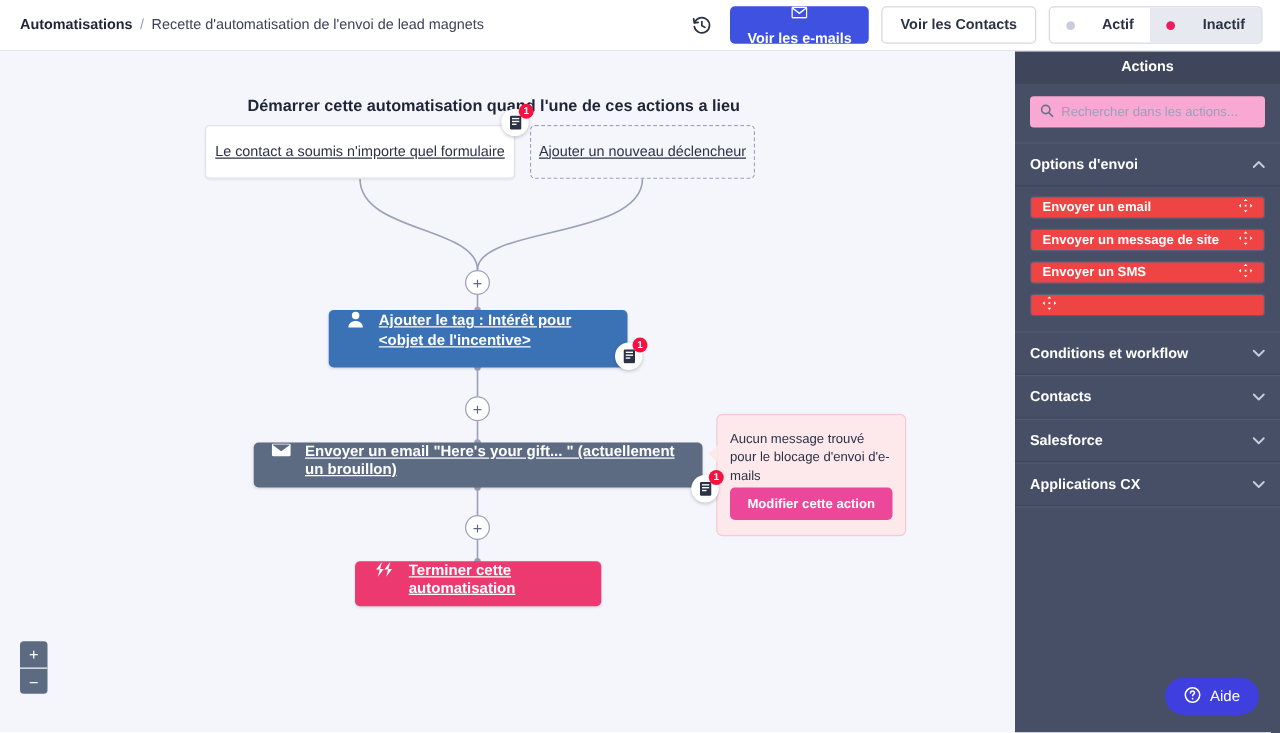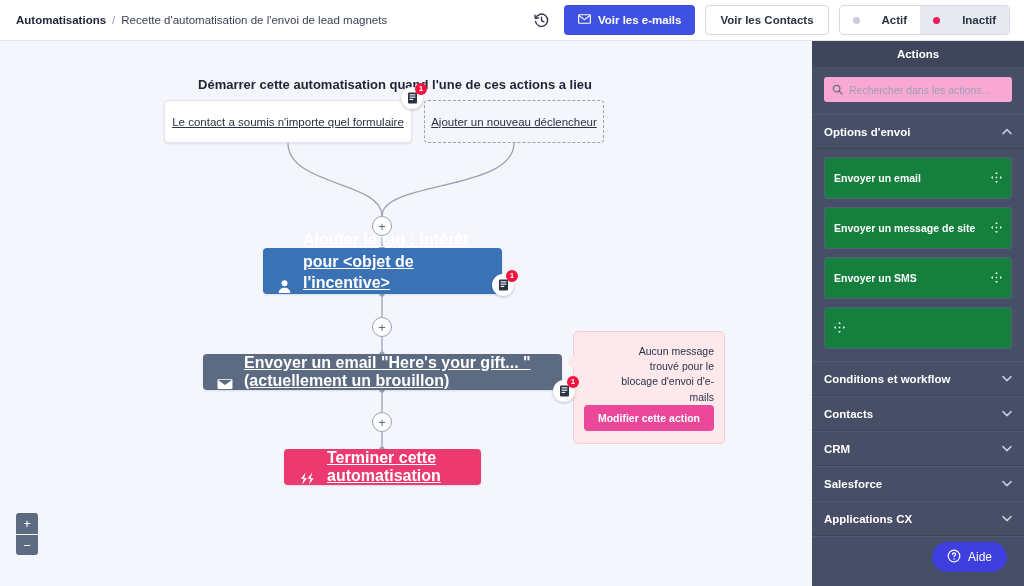--- a/index.html
+++ b/index.html
@@ -27,20 +27,21 @@
   .history-btn {
     width: 24px; height: 24px; display: flex; align-items: center; justify-content: center;
     cursor: pointer; color: #2b3245;
   }
 
   .btn-primary {
     background: #3f51e0; color: #fff; border: none; border-radius: 4px;
     height: 30px; padding: 0 14px; font-size: 11.5px; font-weight: bold;
     display: flex; align-items: center; gap: 7px; cursor: pointer;
     font-family: "Liberation Sans", sans-serif;
+    flex-direction: column;
   }
   .btn-outline {
     background: #fff; color: #2b3245; border: 1px solid #d6d9e4; border-radius: 4px;
     height: 30px; padding: 0 14px; font-size: 11.5px; font-weight: bold; cursor: pointer;
     display: flex; align-items: center;
     font-family: "Liberation Sans", sans-serif;
   }
   .seg {
     display: flex; border: 1px solid #d6d9e4; border-radius: 4px; overflow: hidden; height: 30px;
     background: #fff;
@@ -73,22 +74,22 @@
     display: flex; align-items: center; justify-content: center;
     font-size: 11.5px; color: #2b3245; cursor: pointer; text-align: center;
   }
   .trigger-dashed {
     background: transparent; border: 1px dashed #9aa1b8; border-radius: 4px;
     display: flex; align-items: center; justify-content: center;
     font-size: 11.5px; color: #2b3245; cursor: pointer; box-shadow: none;
   }
 
   .action-node {
-    border-radius: 4px; display: flex; align-items: flex-end; gap: 11px;
-    padding: 0 14px; color: #ffffff; font-size: 16px; font-weight: bold;
+    border-radius: 4px; display: flex; align-items: flex-start; gap: 11px;
+    padding: 0 14px; color: #ffffff; font-size: 12px; font-weight: bold;
     cursor: pointer; box-shadow: 0 1px 2px rgba(25,32,72,.12);
   }
   .action-node.blue { background: #3b72b5; }
   .action-node.slate { background: #5d6b82; }
   .action-node.pink { background: #ec3a70; }
   .node-icon { flex: 0 0 auto; display: flex; align-items: center; justify-content: center; }
 
   .plus-btn {
     position: absolute; width: 20px; height: 20px; border-radius: 50%;
     background: #ffffff; border: 1px solid #9aa1b8; color: #5d6b82;
@@ -113,21 +114,21 @@
   
   .warn-pop {
     position: absolute; width: 152px; background: #fde9ec; border: 1px solid #f8c9d2;
     border-radius: 5px; padding: 12px 10px 12px; z-index: 10;
   }
   .warn-pop:after {
     content: ""; position: absolute; left: -7px; top: 24px;
     width: 0; height: 0; border-top: 7px solid transparent; border-bottom: 7px solid transparent;
     border-right: 7px solid #fde9ec;
   }
-  .warn-text { font-size: 10.5px; color: #2b3245; text-align: right; line-height: 1.45; margin-left: 32px; }
+  .warn-text { font-size: 10.5px; color: #2b3245; text-align: left; line-height: 1.45; }
   .warn-btn {
     width: 100%; height: 26px; background: #ec4899; color: #fff;
     border: none; border-radius: 4px; font-size: 10.5px; font-weight: bold; cursor: pointer;
     font-family: "Liberation Sans", sans-serif;
   }
 
   
   .zoom-ctrl {
     position: absolute; left: 16px; bottom: 31px; width: 22px;
     background: #5d6b82; border-radius: 3px; overflow: hidden; z-index: 15;
@@ -158,21 +159,21 @@
   }
   .panel-search input::placeholder { color: #9aa0b4; }
 
   .group-head {
     height: 35px; display: flex; align-items: center; justify-content: space-between;
     padding: 0 12px; color: #fff; font-size: 11.5px; font-weight: bold; cursor: pointer;
     border-top: 1px solid #525a73; border-bottom: 1px solid #3f465c;
   }
   .group-body { padding: 8px 12px 4px; }
   .act-item {
-    background: #15803d; border: 1px solid #565f79; border-radius: 3px; height: 42px;
+    background: #ef4444; border: 1px solid #565f79; border-radius: 3px; height: 18px;
     display: flex; align-items: center; justify-content: space-between;
     padding: 0 9px; margin-bottom: 8px; color: #fff; font-size: 10.5px;
     font-weight: bold; cursor: grab;
   }
   .chev { display: inline-flex; }
 
   .help-btn {
     position: absolute; right: 17px; bottom: 14px; height: 30px; padding: 0 15px;
     background: #3f3fe0; color: #fff; border-radius: 15px; display: flex;
     align-items: center; gap: 7px; font-size: 12px; font-weight: normal;
@@ -395,28 +396,20 @@
     <div class="group-head">
       <span>Conditions et workflow</span>
       <span class="chev">
         <svg width="10" height="7" viewBox="0 0 10 7" fill="none" stroke="#c7ccdb" stroke-width="1.5" stroke-linecap="round" stroke-linejoin="round">
             <polyline points="1,1.6 5,5.6 9,1.6"></polyline>
           </svg>
       </span>
     </div>
     <div class="group-head">
       <span>Contacts</span>
-      <span class="chev">
-        <svg width="10" height="7" viewBox="0 0 10 7" fill="none" stroke="#c7ccdb" stroke-width="1.5" stroke-linecap="round" stroke-linejoin="round">
-            <polyline points="1,1.6 5,5.6 9,1.6"></polyline>
-          </svg>
-      </span>
-    </div>
-    <div class="group-head">
-      <span>CRM</span>
       <span class="chev">
         <svg width="10" height="7" viewBox="0 0 10 7" fill="none" stroke="#c7ccdb" stroke-width="1.5" stroke-linecap="round" stroke-linejoin="round">
             <polyline points="1,1.6 5,5.6 9,1.6"></polyline>
           </svg>
       </span>
     </div>
     <div class="group-head">
       <span>Salesforce</span>
       <span class="chev">
         <svg width="10" height="7" viewBox="0 0 10 7" fill="none" stroke="#c7ccdb" stroke-width="1.5" stroke-linecap="round" stroke-linejoin="round">

